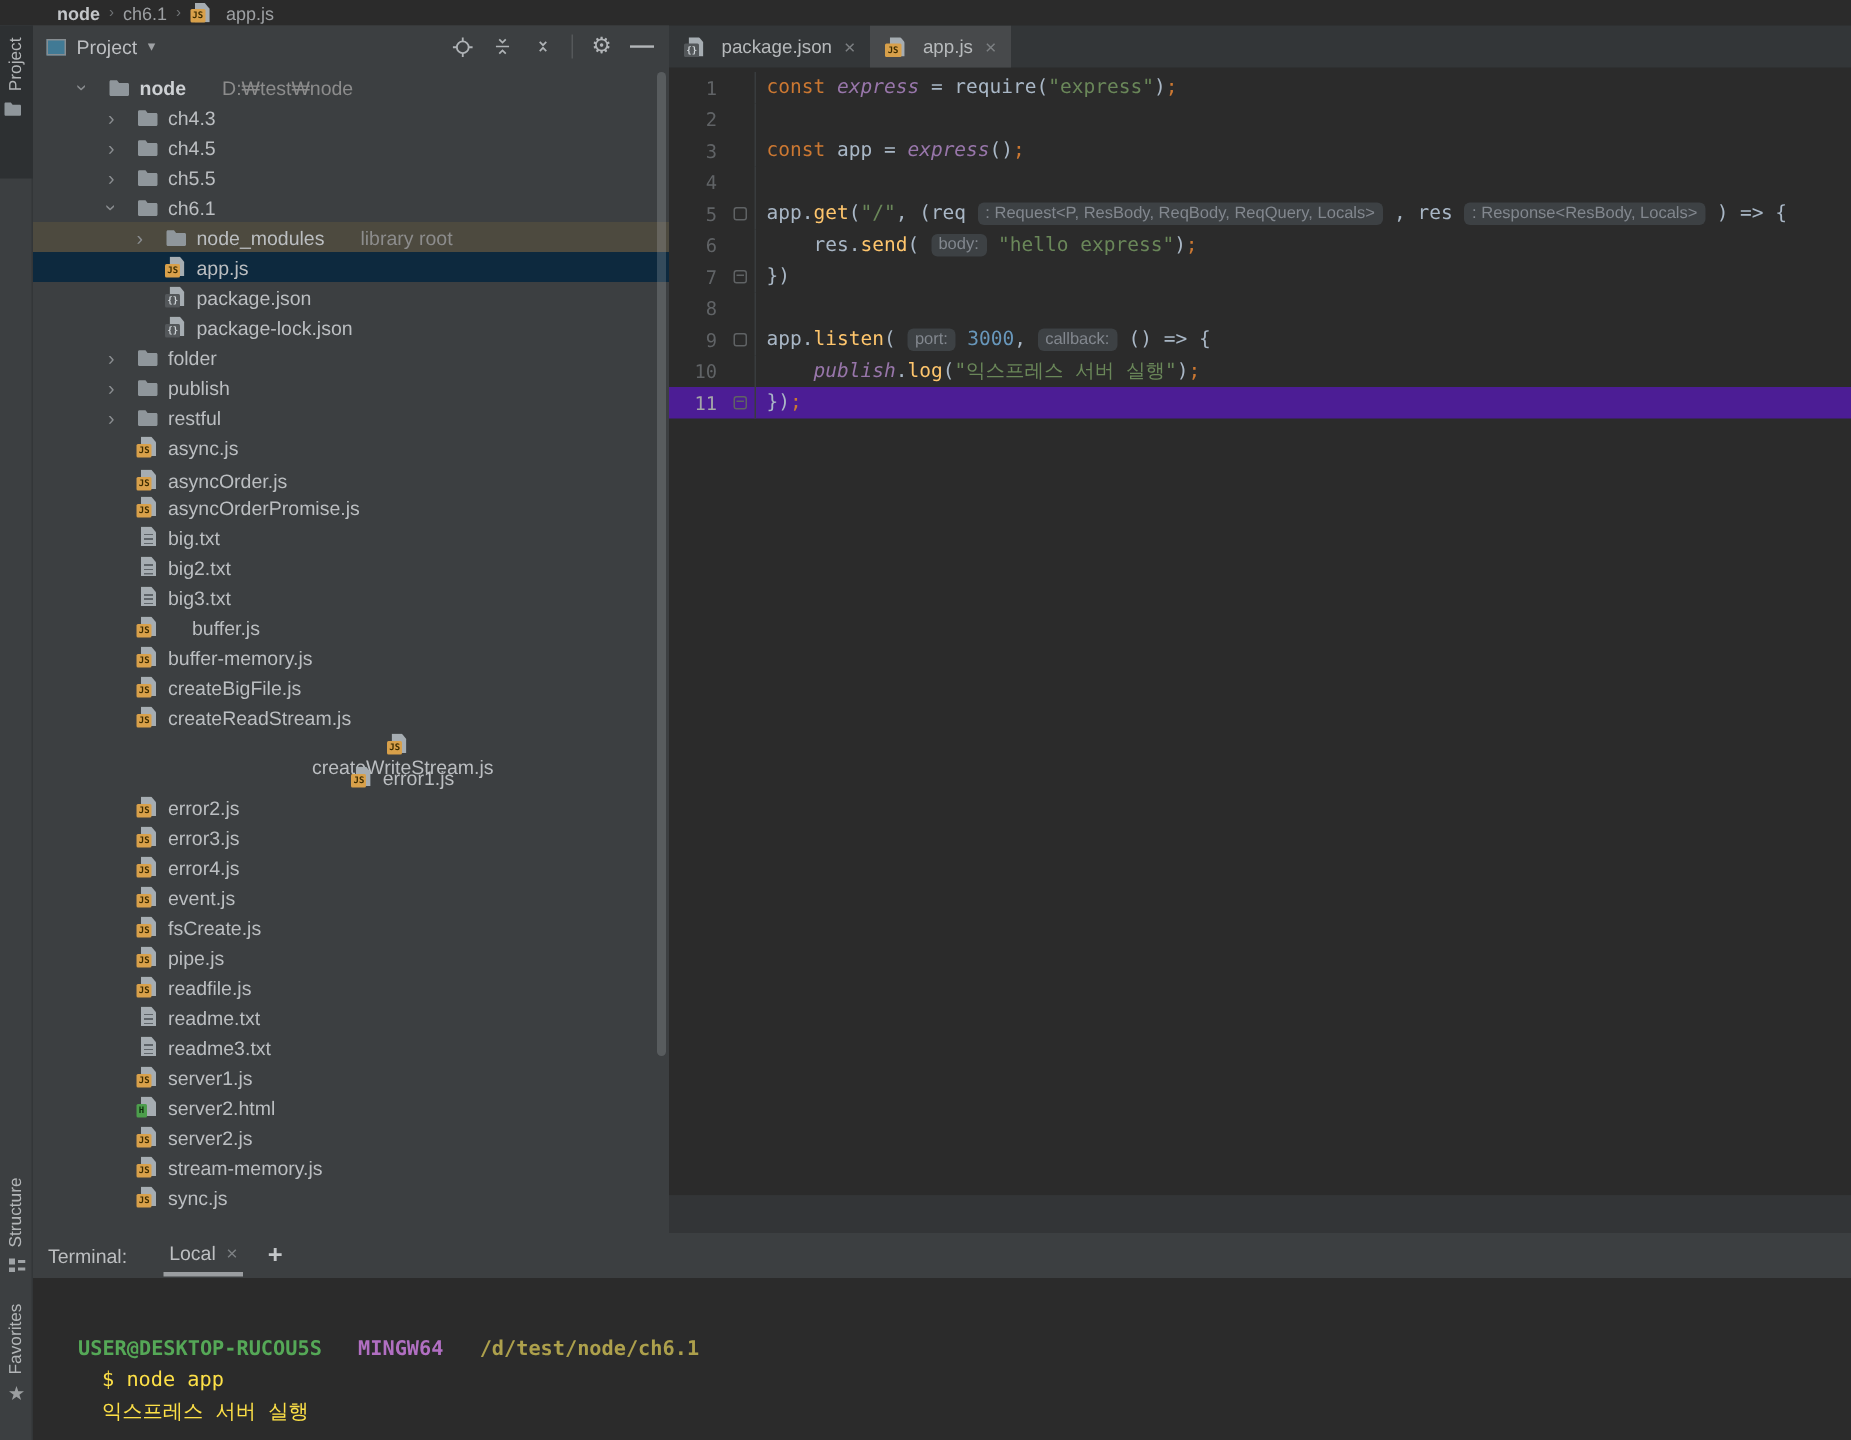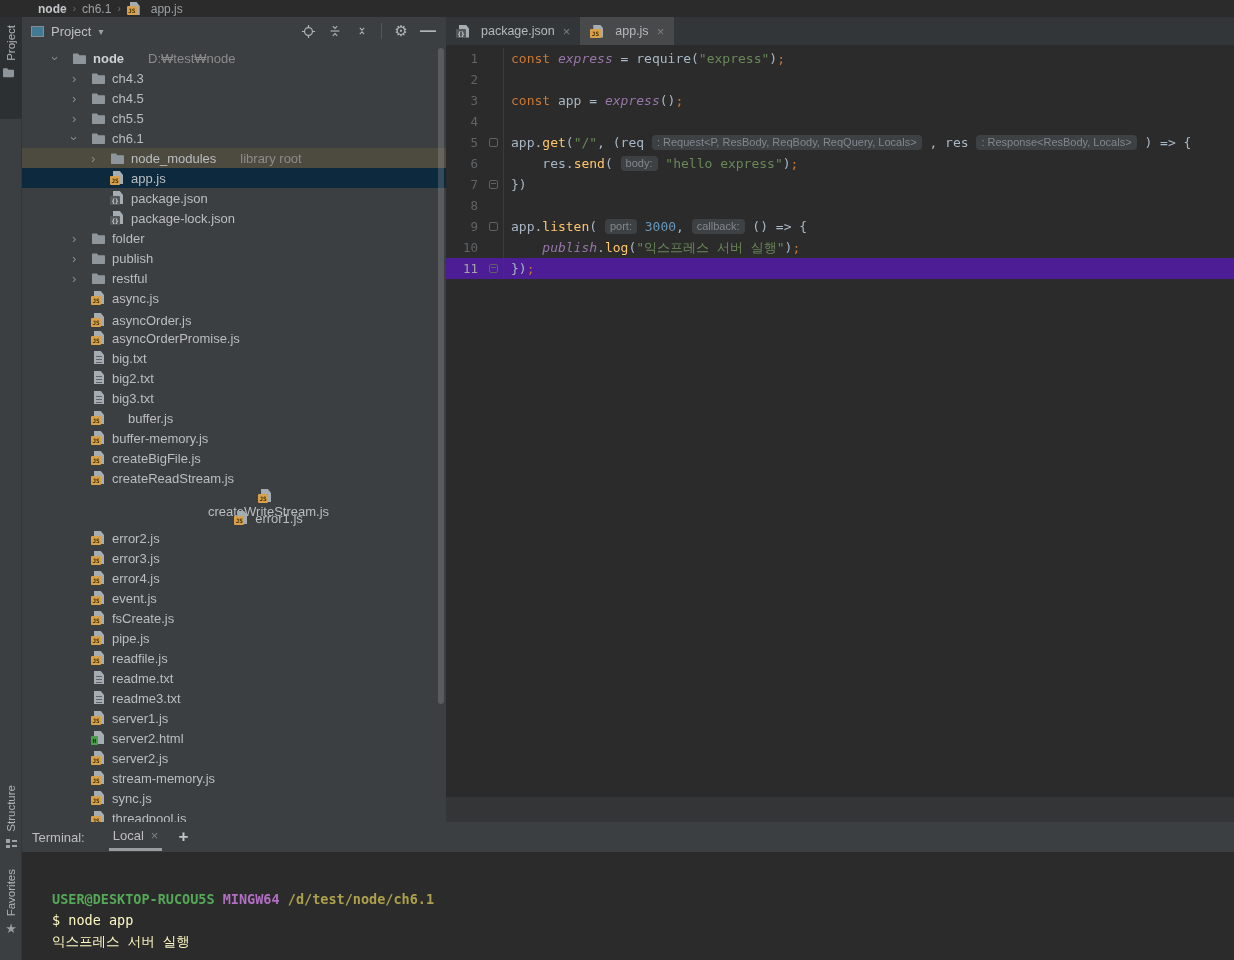--- a/index.html
+++ b/index.html
@@ -95,21 +95,21 @@
   .t-tab{display:flex;align-items:center;gap:7px;margin-left:24px;height:27px;border-bottom:3px solid #9a9da0;
          padding:0 4px;box-sizing:border-box;color:#bdbfc1;}
   .t-x{color:#7d8083;font-size:13px;}
   .t-plus{color:#c3c6c8;font-size:17px;margin-left:16px;font-weight:bold;}
   .t-console{position:absolute;left:0;top:30px;right:0;bottom:0;background:#2b2b2b;
              font-family:"DejaVu Sans Mono",monospace;font-size:13.5px;line-height:21px;
              padding:37px 0 0 30px;box-sizing:border-box;}
   .tg{color:#55a857;font-weight:bold;}
   .tpu{color:#b16fc2;font-weight:bold;}
   .tyel{color:#ada04c;font-weight:bold;}
-  .tw{color:#fef9c3;}
+  .tw{color:#fde047;margin-left:16px;}
 
   
   .structsvg rect{fill:#9fa3a6;}
 </style>
 </head>
 <body>
 
 <div id="topbar" class="abs">
   <span class="bc-item bc-root">node</span>
   <span class="bc-sep">›</span>
@@ -456,27 +456,20 @@
         </span>
         <span class="tlabel">stream-memory.js</span>
       </div>
       <div class="trow" style="padding-left: 69px;">
         <span class="fic">
           <span class="pg"></span>
           <span class="bdg bdg-js">JS</span>
         </span>
         <span class="tlabel">sync.js</span>
       </div>
-      <div class="trow" style="padding-left: 69px;">
-        <span class="fic">
-          <span class="pg"></span>
-          <span class="bdg bdg-js">JS</span>
-        </span>
-        <span class="tlabel">threadpool.js</span>
-      </div>
     </div>
   <div id="pp-scrollthumb" class="abs"></div>
 </div>
 
 <div id="editor" class="abs">
   <div class="tabbar">
     <div class="tab">
       <span class="fic" style="width:15px;height:15px;">
           <span class="pg"></span>
           <span class="bdg bdg-json">{}</span>

